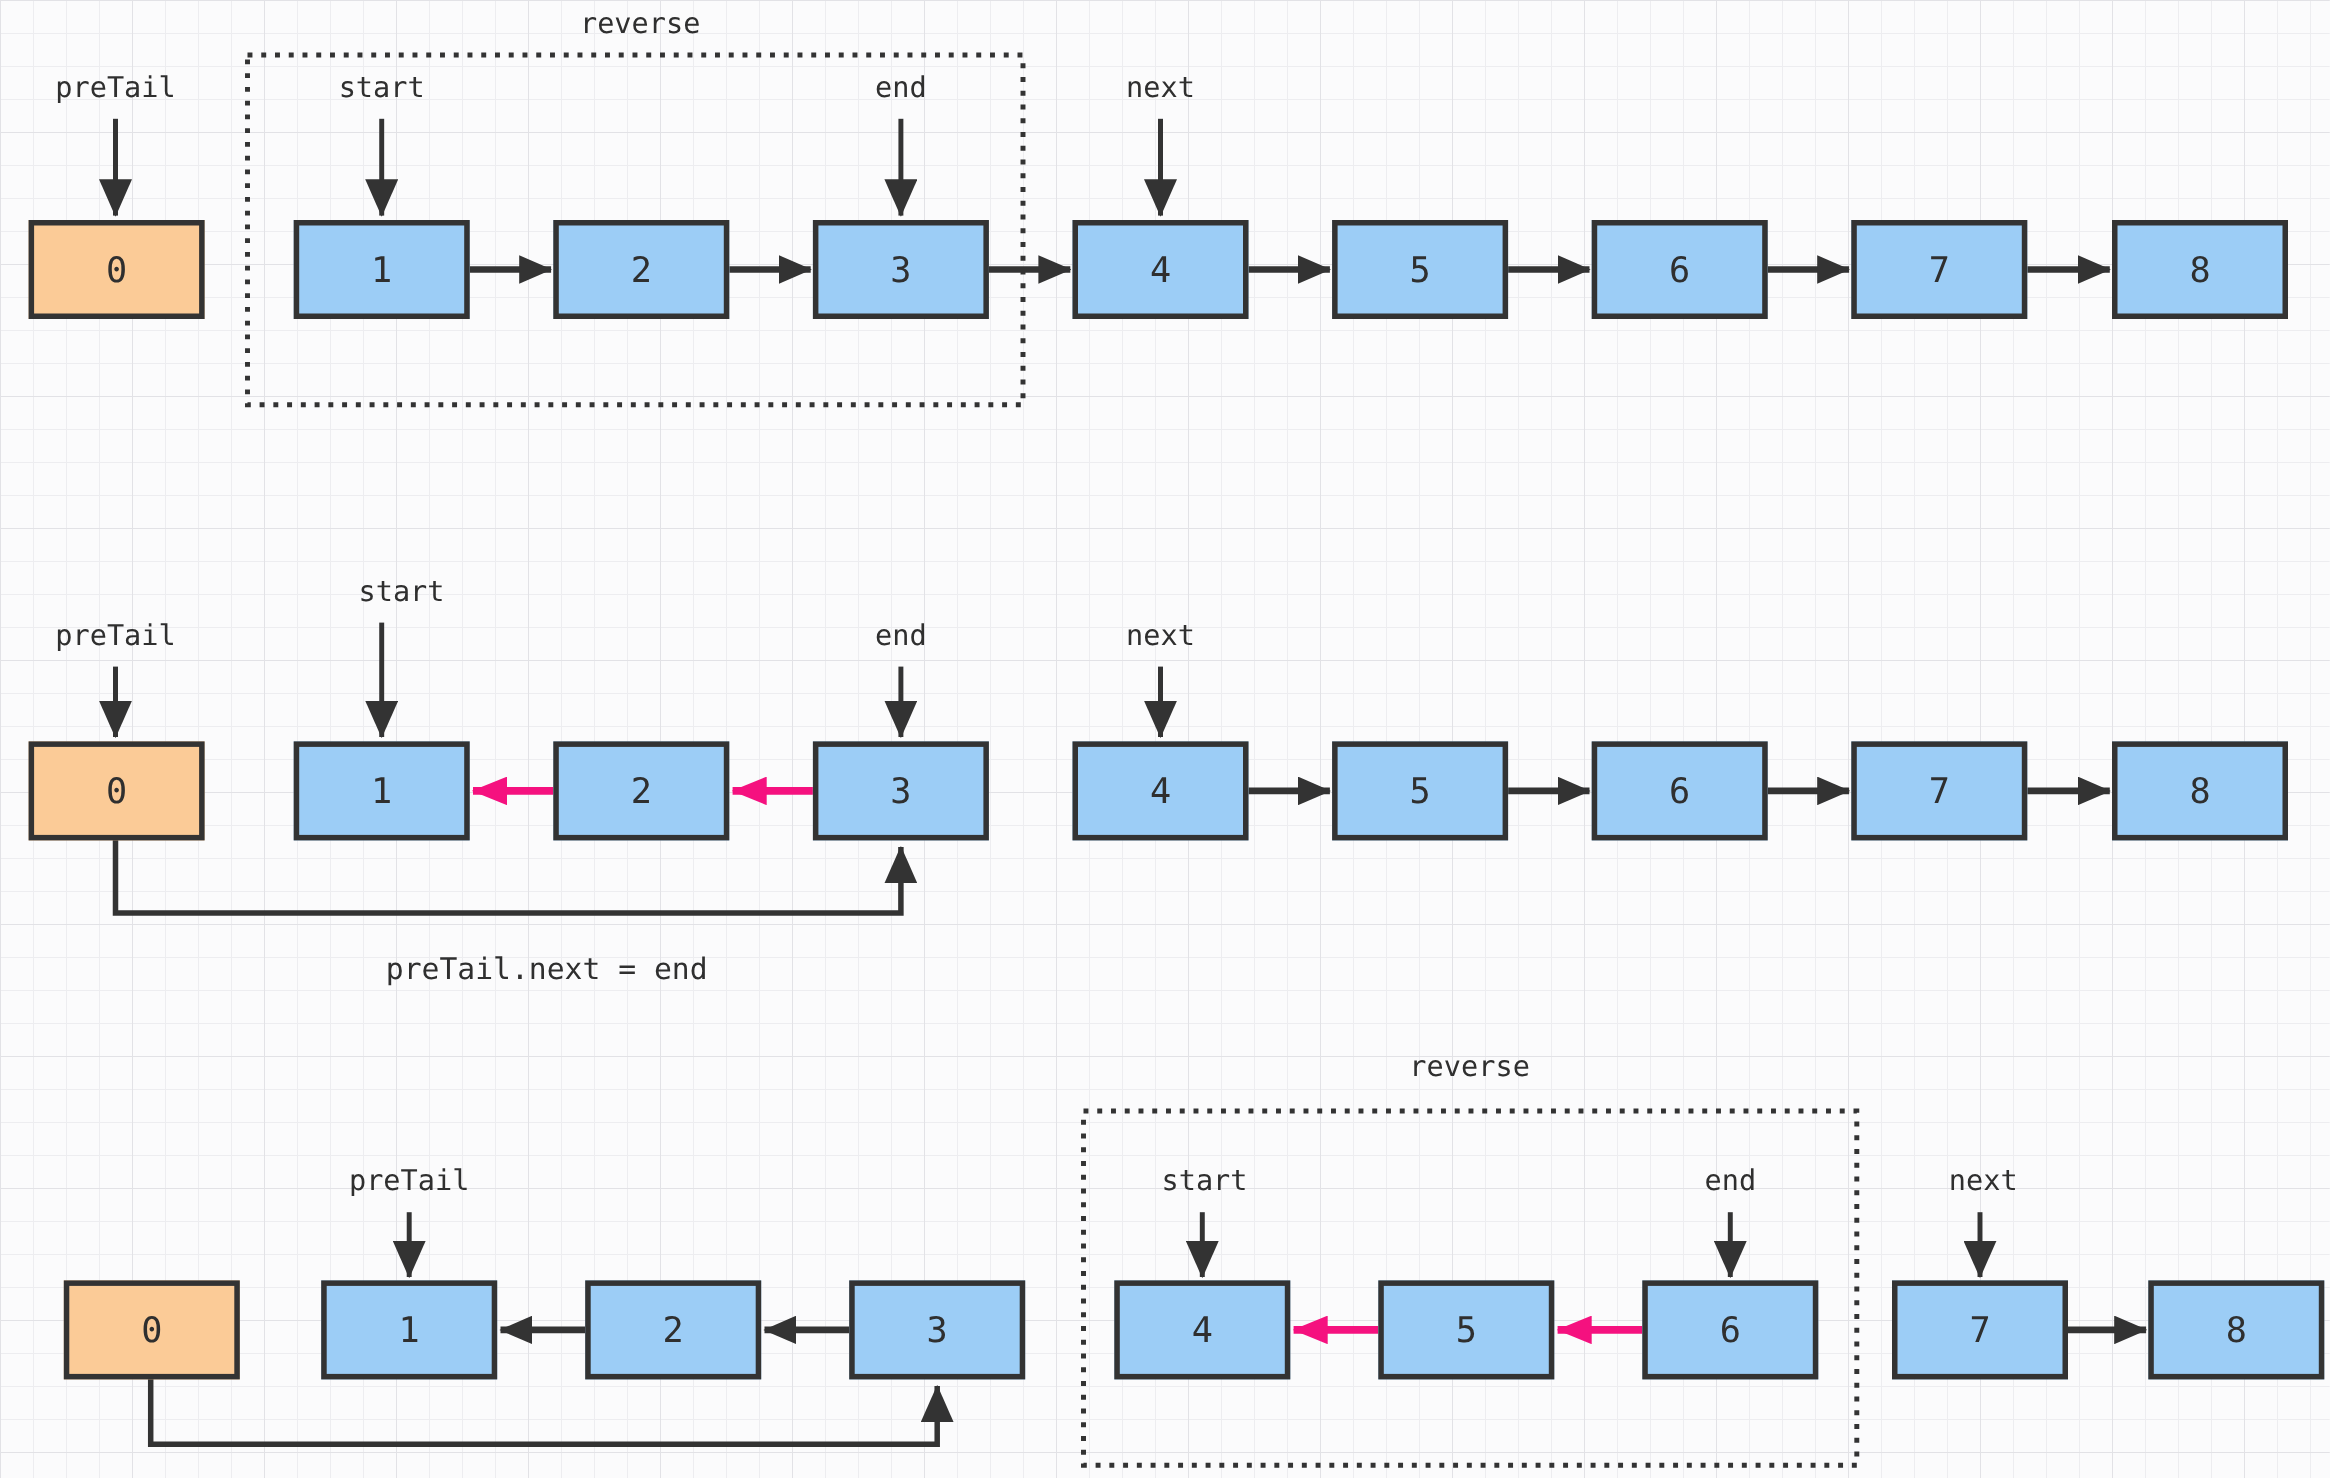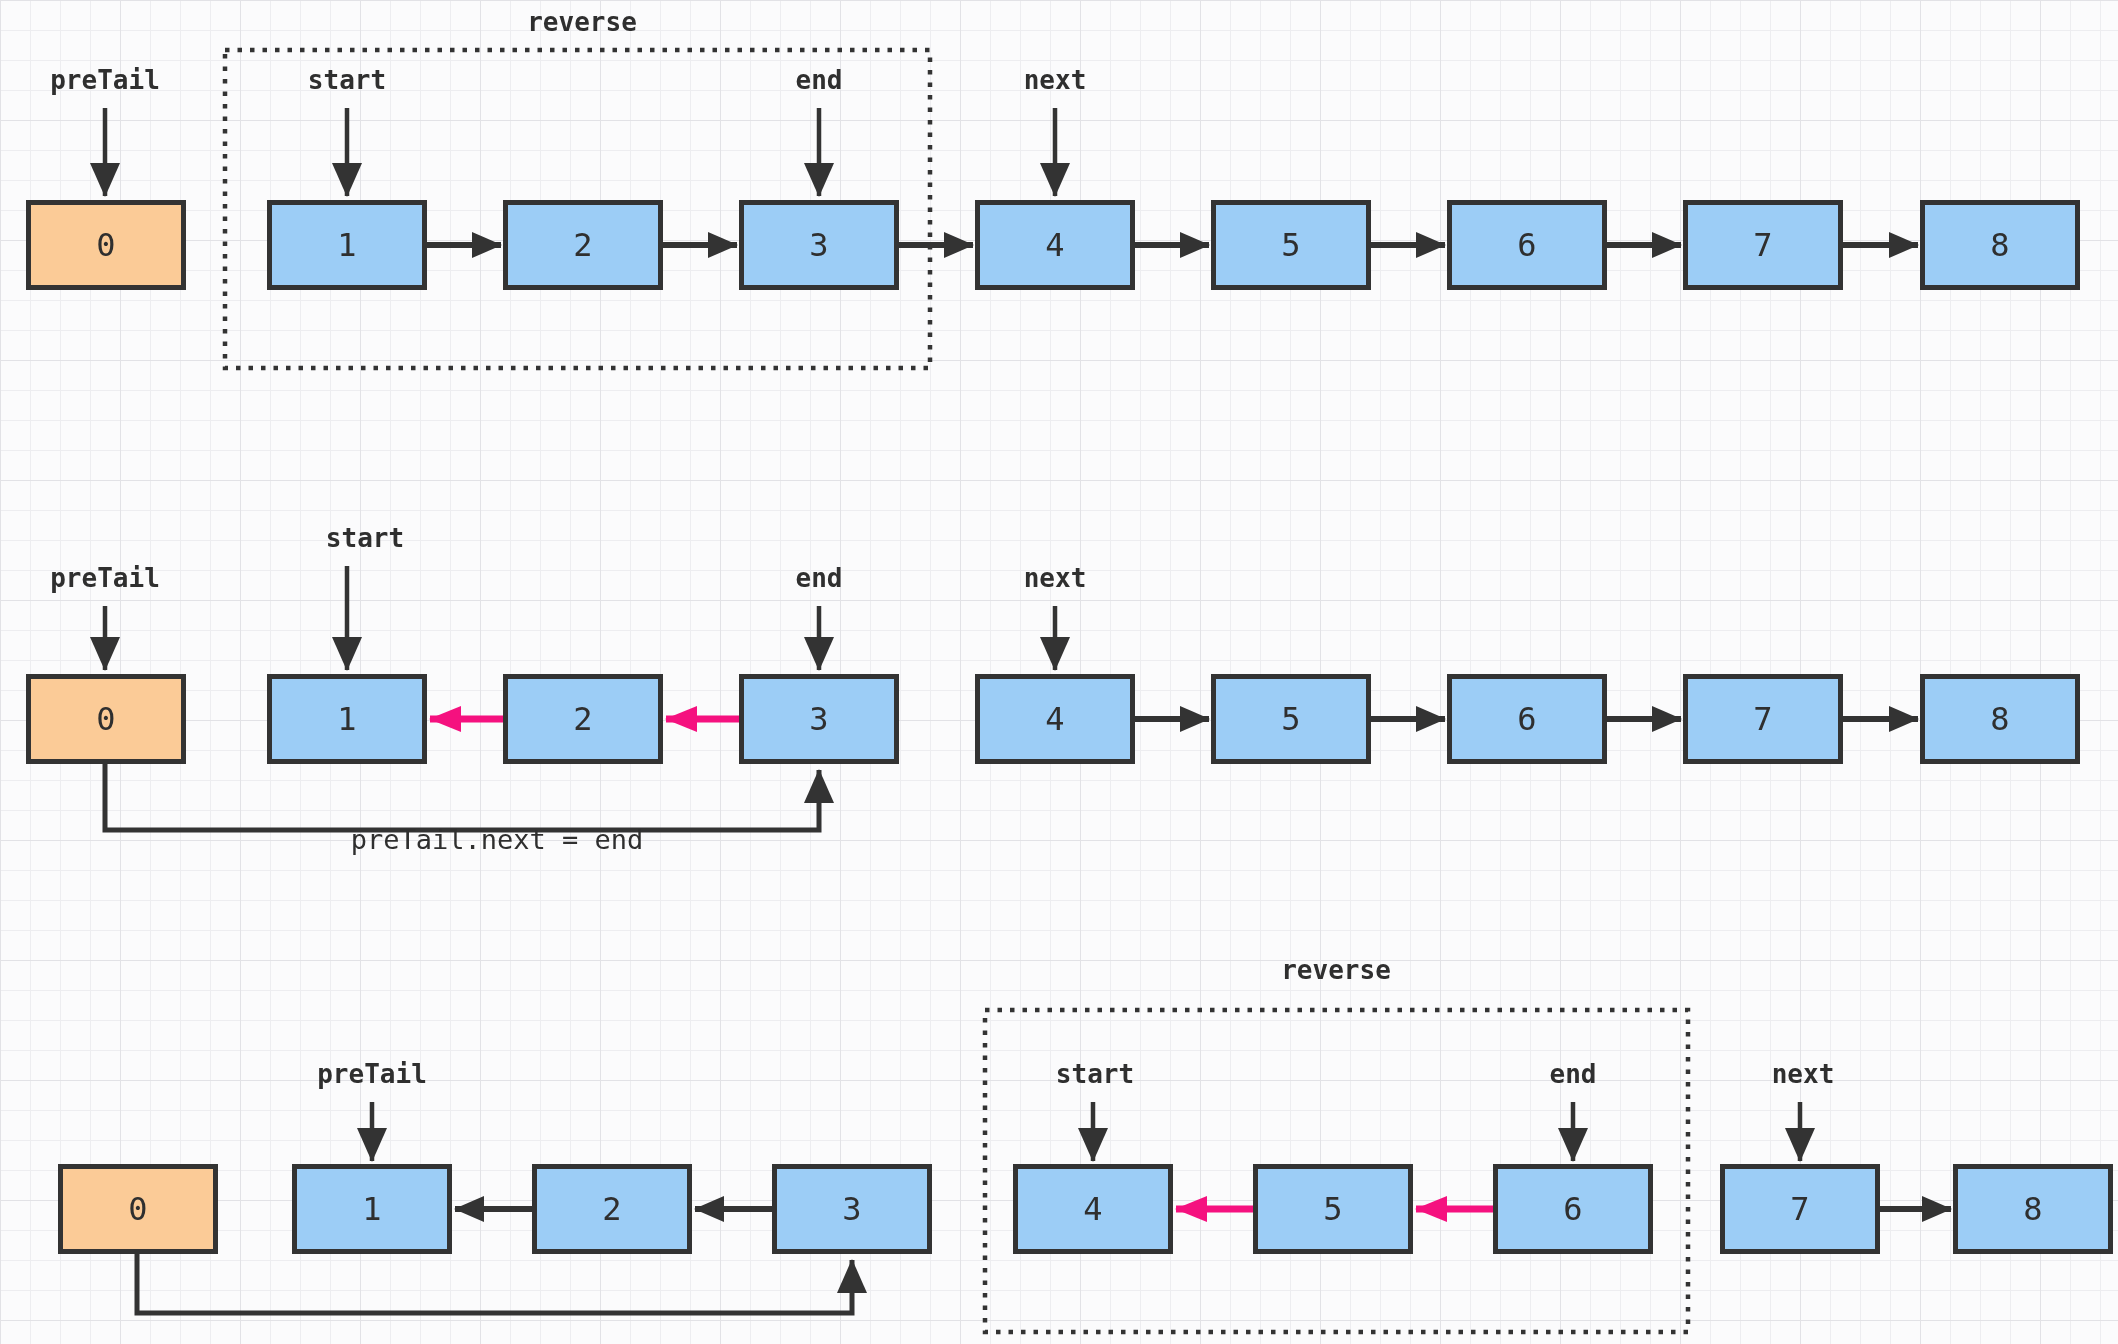--- a/index.html
+++ b/index.html
@@ -17,21 +17,21 @@
   }
   .node{
     position:absolute;width:160px;height:90px;box-sizing:border-box;
     border:5px solid #333333;background:#9ccdf6;
     display:flex;align-items:center;justify-content:center;
     font-size:32px;color:#2f2f2f;
   }
   .node.head{background:#fbcb97;}
   .lbl{
     position:absolute;transform:translateX(-50%);
-    font-size:26px;color:#2f2f2f;white-space:nowrap;line-height:1.1;font-weight:bold;
+    font-size:26px;color:#2f2f2f;white-space:nowrap;line-height:1.1;
   }
   .caption{
     position:absolute;transform:translateX(-50%);
     font-size:27px;color:#2f2f2f;white-space:nowrap;
   }
   svg.layer{position:absolute;left:0;top:0;width:2118px;height:1344px;pointer-events:none;}
 </style>
 </head>
 <body>
 
@@ -112,21 +112,21 @@
   <div class="node head" style="left:26px;top:674px">0</div>
   <div class="node" style="left:267px;top:674px">1</div>
   <div class="node" style="left:503px;top:674px">2</div>
   <div class="node" style="left:739px;top:674px">3</div>
   <div class="node" style="left:975px;top:674px">4</div>
   <div class="node" style="left:1211px;top:674px">5</div>
   <div class="node" style="left:1447px;top:674px">6</div>
   <div class="node" style="left:1683px;top:674px">7</div>
   <div class="node" style="left:1920px;top:674px">8</div>
 
-  <div class="caption" style="left:497px;top:824px">preTail.next = end</div>
+  <div class="caption" style="left:497px;top:866px">preTail.next = end</div>
 
   <div class="lbl" style="left:1336px;top:956px">reverse</div>
   <div class="lbl" style="left:372px;top:1060px">preTail</div>
   <div class="lbl" style="left:1095px;top:1060px">start</div>
   <div class="lbl" style="left:1573px;top:1060px">end</div>
   <div class="lbl" style="left:1803px;top:1060px">next</div>
 
   <div class="node head" style="left:58px;top:1164px">0</div>
   <div class="node" style="left:292px;top:1164px">1</div>
   <div class="node" style="left:532px;top:1164px">2</div>

